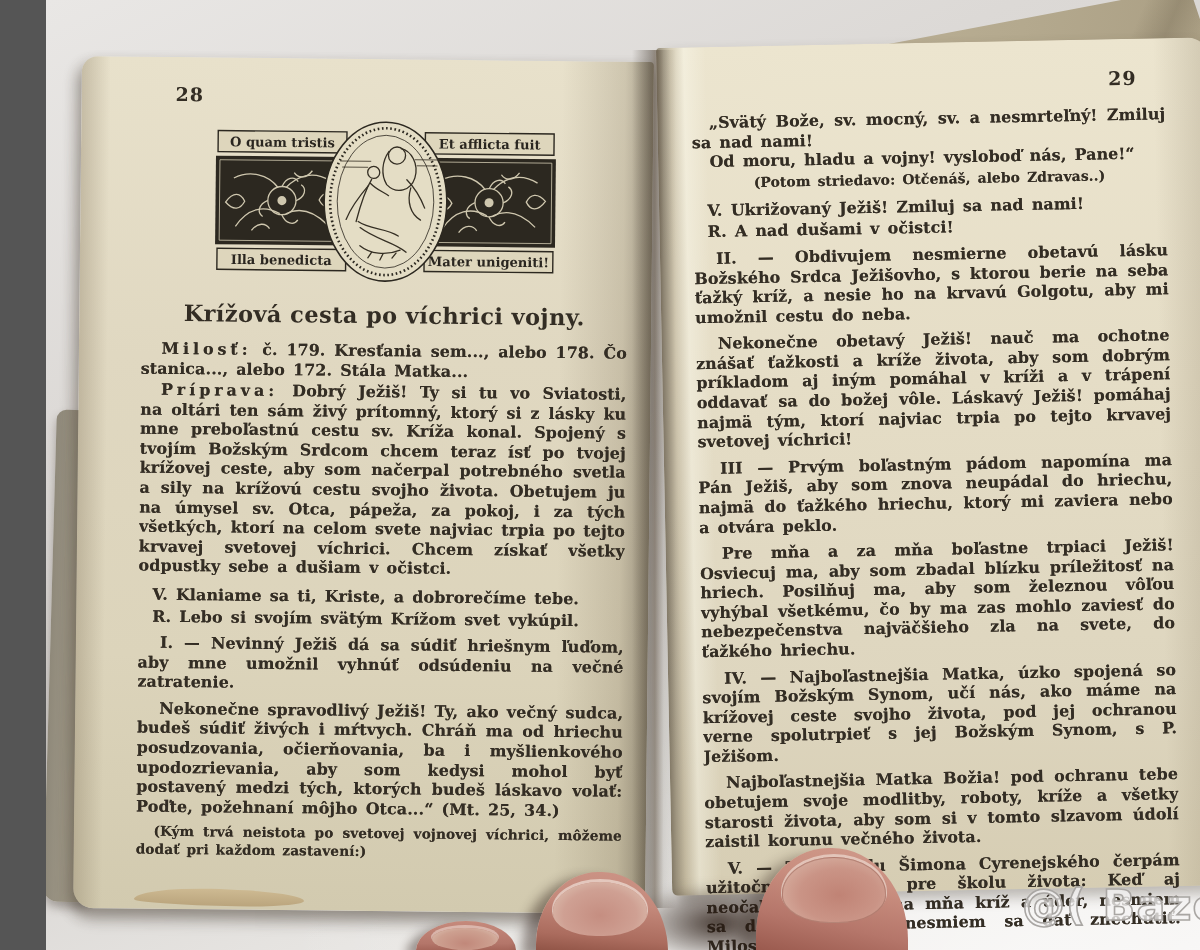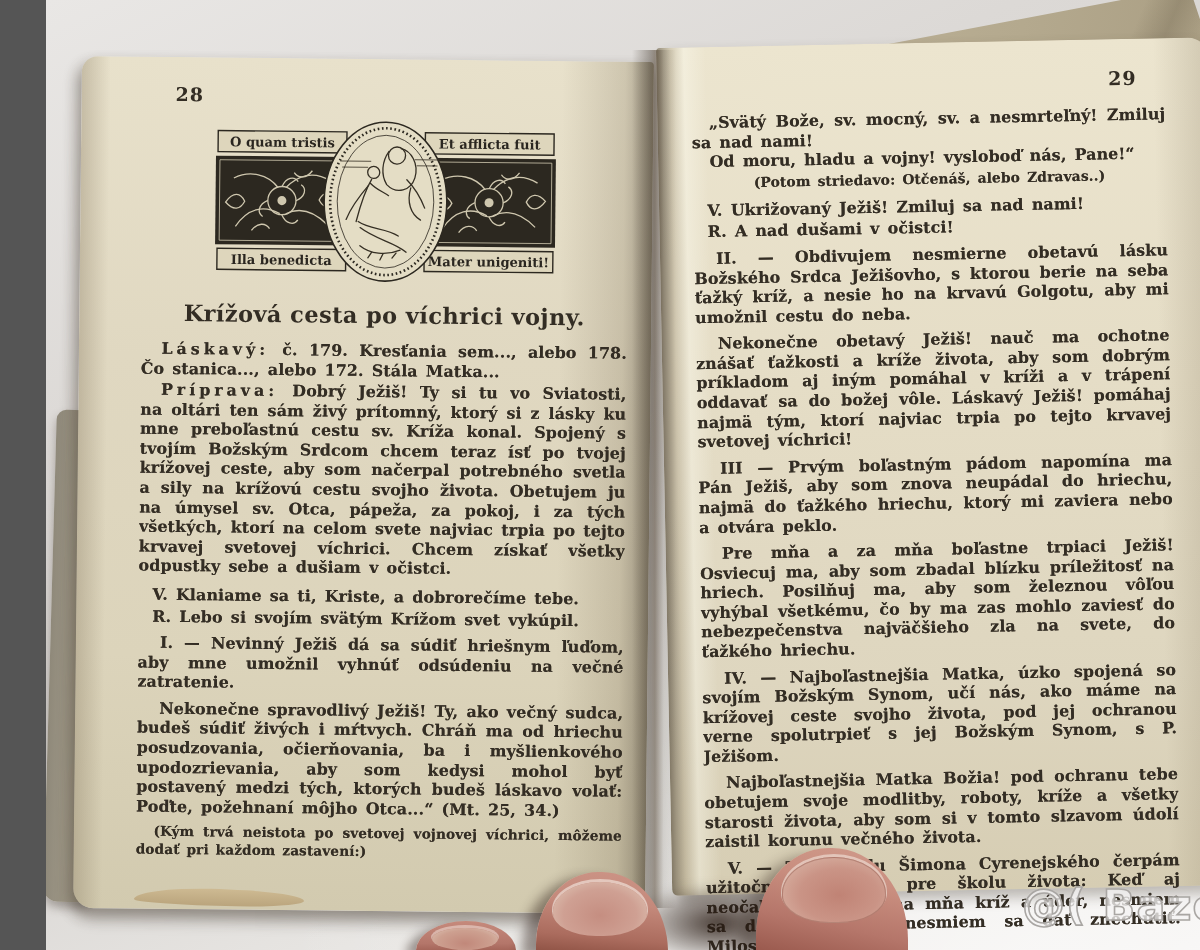--- a/index.html
+++ b/index.html
@@ -188,21 +188,21 @@
         <path d="M158,68 C148,80 140,92 136,102"></path>
         <path d="M196,62 C204,70 210,80 214,90 M200,70 C196,84 200,96 210,102"></path>
         <path d="M148,104 C160,112 176,110 188,118 M150,110 C166,122 184,124 196,134"></path>
         <path d="M150,128 C160,136 176,138 190,132 M158,140 l4,-6 M170,142 l3,-6 M182,140 l4,-5"></path>
       </g>
     </svg>
 
     <div class="title">Krížová cesta po víchrici vojny.</div>
 
     <div class="textcol">
-        <p class="par s-lead"><span class="lead">Láskavý:</span> č. 179. Kresťania sem..., alebo 178. Čo stanica..., alebo 172. Stála Matka...</p>
+        <p class="par s-lead"><span class="lead">Milosť:</span> č. 179. Kresťania sem..., alebo 178. Čo stanica..., alebo 172. Stála Matka...</p>
         <p class="par s-lead"><span class="lead">Príprava:</span> Dobrý Ježiš! Ty si tu vo Sviatosti, na oltári ten sám živý prítomný, ktorý si z lásky ku mne preboľastnú cestu sv. Kríža konal. Spojený s tvojím Božským Srdcom chcem teraz ísť po tvojej krížovej ceste, aby som načerpal potrebného svetla a sily na krížovú cestu svojho života. Obetujem ju na úmysel sv. Otca, pápeža, za pokoj, i za tých všetkých, ktorí na celom svete najviac trpia po tejto krvavej svetovej víchrici. Chcem získať všetky odpustky sebe a dušiam v očistci.</p>
         <p class="par s-vr">V. Klaniame sa ti, Kriste, a dobrorečíme tebe.</p>
         <p class="par s-vr">R. Lebo si svojím svätým Krížom svet vykúpil.</p>
         <p class="par s-body">I. — Nevinný Ježiš dá sa súdiť hriešnym ľuďom, aby mne umožnil vyhnúť odsúdeniu na večné zatratenie.</p>
         <p class="par s-body">Nekonečne spravodlivý Ježiš! Ty, ako večný sudca, budeš súdiť živých i mŕtvych. Chráň ma od hriechu posudzovania, očierňovania, ba i myšlienkového upodozrievania, aby som kedysi mohol byť postavený medzi tých, ktorých budeš láskavo volať: Poďte, požehnaní môjho Otca...“ (Mt. 25, 34.)</p>
         <p class="par s-note">(Kým trvá neistota po svetovej vojnovej víchrici, môžeme dodať pri každom zastavení:)</p>
       </div>
   </div>
 
   <div class="page page-right">

